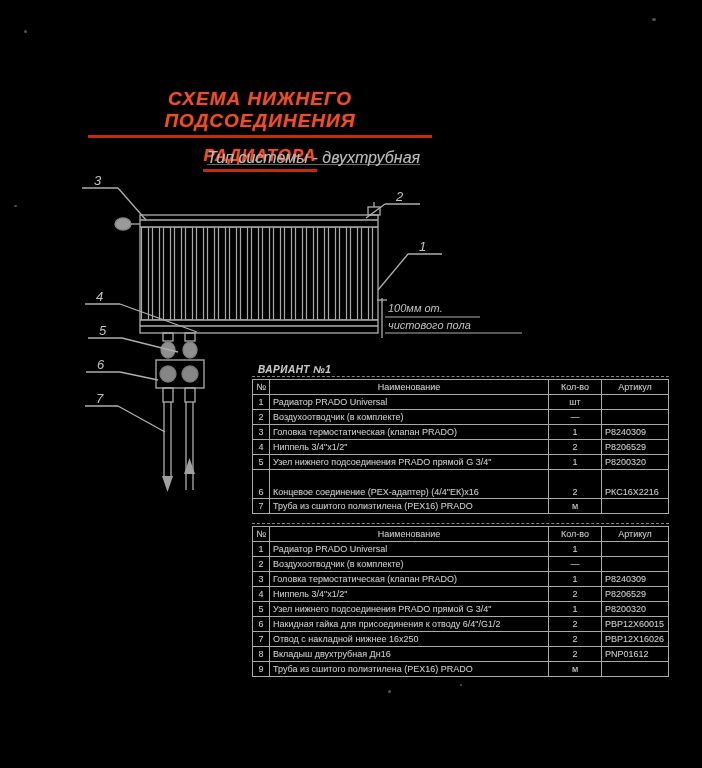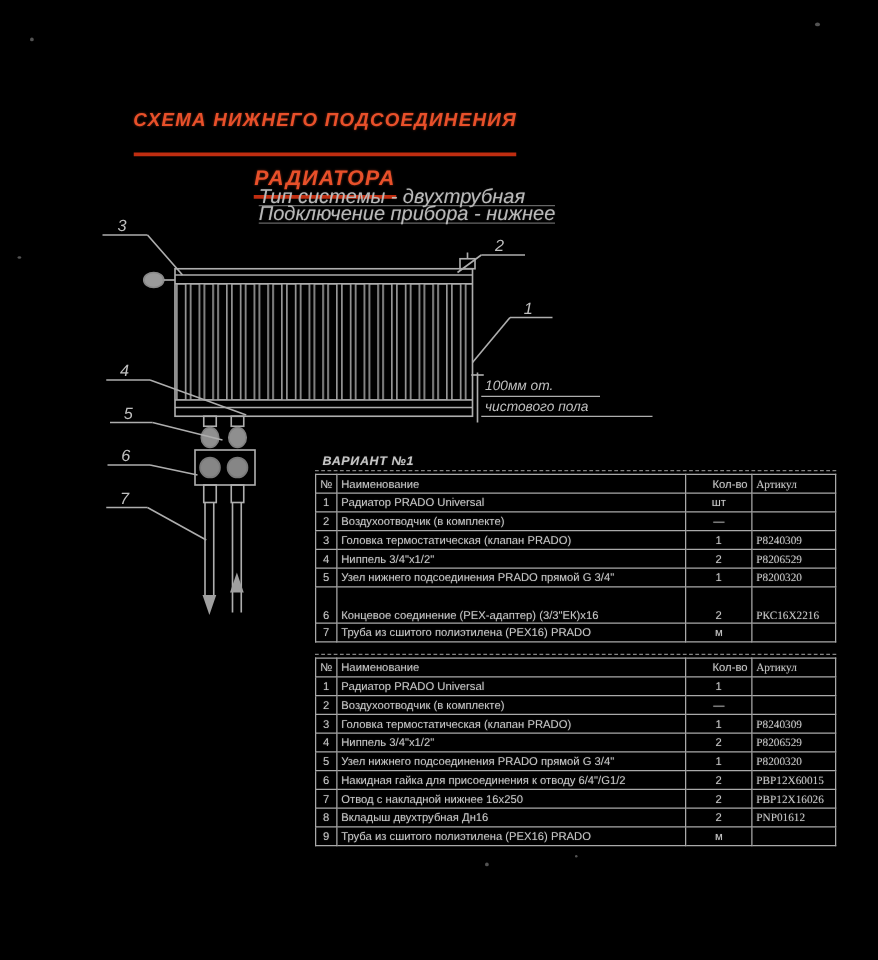--- a/index.html
+++ b/index.html
@@ -1,22 +1,22 @@
 <!DOCTYPE html>
 <html><head>
 <meta charset="utf-8">
 <style>
   html,body{margin:0;padding:0;background:#000;}
   .page{position:relative;width:702px;height:768px;background:#000;overflow:hidden;
         font-family:"Liberation Sans",sans-serif;color:#c4c4c4;}
   
   .title{position:absolute;left:88px;top:88px;width:344px;text-align:center;
          font-style:italic;font-weight:bold;letter-spacing:1px;}
-  .title .l1{display:inline-block;font-size:15px;color:#e8502a;
-             border-bottom:3px solid #bf2d10;padding-bottom:17px;
+  .title .l1{display:inline-block;font-size:19px;color:#e8502a;
+             border-bottom:3px solid #bf2d10;padding-bottom:3px;
              text-shadow:0 0 2px rgba(232,80,42,.55);}
   .title .l2{display:inline-block;font-size:17px;color:#e8502a;margin-top:8px;
              border-bottom:3px solid #bf2d10;padding-bottom:3px;
              text-shadow:0 0 2px rgba(232,80,42,.55);}
   
   .subtitle{position:absolute;left:167px;top:151px;font-style:italic;font-size:16px;
             line-height:13px;color:#b9b9b9;text-shadow:0 0 1px rgba(255,255,255,.3);margin-left:40px;}
   .subtitle div{border-bottom:1px solid rgba(185,185,185,.55);padding-bottom:0;}
   
   .diagram{position:absolute;left:60px;top:160px;}
@@ -26,42 +26,41 @@
   .tblwrap.t1{top:364px;}
   .tblwrap.t2{top:522px;}
   .tbl-caption{font-size:10px;font-weight:bold;font-style:italic;color:#c6c6c6;
                padding-left:6px;letter-spacing:.5px;
                text-shadow:0 0 1px rgba(255,255,255,.3);}
   .cap-line{border-top:1px dashed rgba(190,190,190,.7);margin-top:1px;}
   table{border-collapse:collapse;width:417px;margin-top:2px;table-layout:fixed;}
   th,td{border:1px solid #a9a9a9;font-size:9px;color:#c6c6c6;padding:1px 3px;
         height:12px;overflow:hidden;white-space:nowrap;
         text-shadow:0 0 1px rgba(255,255,255,.28);}
-  th{font-weight:normal;text-align:left;}
+  th{font-weight:normal;text-align:center;}
   .c-num{width:14px;text-align:center;padding:1px 1px;}
-  .c-qty{width:46px;text-align:right;}
-  .c-art{width:60px;font-family:Liberation Serif, serif;}
+  .c-qty{width:46px;text-align:center;}
+  .c-art{width:60px;}
   td.c-num,td.c-qty{text-align:center;}
   .t1 tbody tr:nth-of-type(6) td{height:26px;vertical-align:bottom;}
   
   .speck{position:absolute;background:#8a8a8a;border-radius:50%;opacity:.6;}
 </style>
 </head>
 <body>
 
 <div class="page">
 
   <div class="title">
     <span class="l1">СХЕМА НИЖНЕГО ПОДСОЕДИНЕНИЯ</span><br>
     <span class="l2">РАДИАТОРА</span>
   </div>
 
   <div class="subtitle">
     <div>Тип системы  - двухтрубная</div>
-    <div>Подключение прибора - нижнее</div>
   </div>
 
   <div class="diagram">
     <svg width="480" height="350" viewBox="0 0 480 350">
       <defs>
         <pattern id="fins" width="11" height="93" patternUnits="userSpaceOnUse" x="80" y="67">
           <rect x="1.5" y="0" width="7" height="93" fill="none" stroke="#a9a9a9" stroke-width="1.2"></rect>
         </pattern>
       </defs>
       <g stroke="#aeaeae" stroke-width="1.3" fill="none">
@@ -174,21 +173,21 @@
 
           <tr>
             <td class="c-num">5</td>
             <td>Узел нижнего подсоединения PRADO прямой G 3/4"</td>
             <td class="c-qty">1</td>
             <td class="c-art">Р8200320</td>
           </tr>
 
           <tr>
             <td class="c-num">6</td>
-            <td>Концевое соединение (РЕХ-адаптер) (3/3"ЕК)х16</td>
+            <td>Концевое соединение (РЕХ-адаптер) (4/4"ЕК)х16</td>
             <td class="c-qty">2</td>
             <td class="c-art">РКС16Х2216</td>
           </tr>
 
           <tr>
             <td class="c-num">7</td>
             <td>Труба из сшитого полиэтилена (РЕХ16) PRADO</td>
             <td class="c-qty">м</td>
             <td class="c-art"></td>
           </tr>

